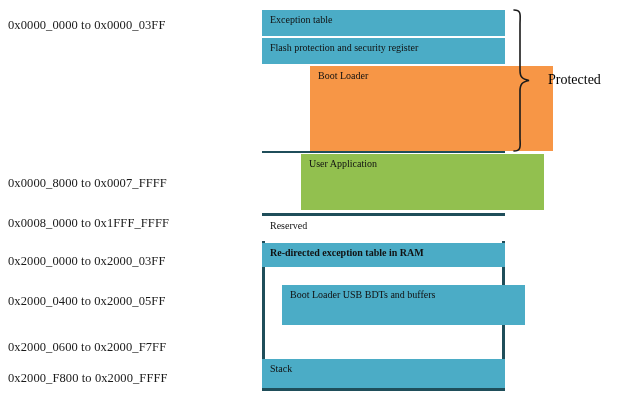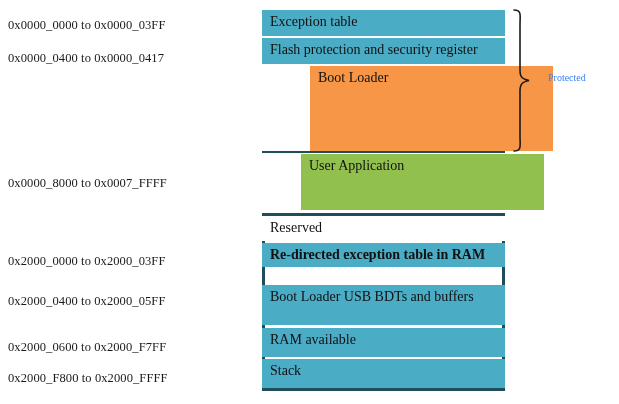--- a/index.html
+++ b/index.html
@@ -48,21 +48,21 @@
     top: 0;
     width: 243px;
     height: 404px;
   }
   .block {
     position: absolute;
     left: 0;
     width: 243px;
     box-sizing: border-box;
     font-family: "Liberation Serif", "DejaVu Serif", serif;
-    font-size: 14px;
+    font-size: 10px;
     color: #111111;
     padding-left: 8px;
     padding-top: 4px;
     white-space: nowrap;
     overflow: hidden;
   }
   .blk-teal   { background: #4BACC6; }
   .blk-orange { background: #F79646; }
   .blk-green  { background: #92C04F; margin-left: 39px; }
   .blk-white  { background: #ffffff; }
@@ -80,34 +80,34 @@
     top: 8px;
     width: 30px;
     height: 145px;
   }
   .brace-wrap svg { display: block; }
   .protected-label {
     position: absolute;
     left: 548px;
     top: 72px;
     font-family: "Liberation Serif", "DejaVu Serif", serif;
-    font-size: 10px;
-    color: #3b82f6;
+    font-size: 14px;
+    color: #000000;
     white-space: nowrap;
   }
 </style>
 </head>
 <body>
 
 <div id="diagram">
 
   <div class="addr-col">
     <div class="addr" style="top:18px">0x0000_0000 to 0x0000_03FF</div>
-    <div class="addr" style="top:51px">0x0000_0400 to 0x0000_0417</div>
     <div class="addr" style="top:176px">0x0000_8000 to 0x0007_FFFF</div>
+    <div class="addr" style="top:216px">0x0008_0000 to 0x1FFF_FFFF</div>
     <div class="addr" style="top:254px">0x2000_0000 to 0x2000_03FF</div>
     <div class="addr" style="top:294px">0x2000_0400 to 0x2000_05FF</div>
     <div class="addr" style="top:340px">0x2000_0600 to 0x2000_F7FF</div>
     <div class="addr" style="top:371px">0x2000_F800 to 0x2000_FFFF</div>
   </div>
 
   <div class="blocks-col">
 
     <div class="block blk-teal" style="top:10px;  height:26px;">Exception table</div>
     <div class="block blk-teal" style="top:38px;  height:26px;">Flash protection and security register</div>
@@ -117,22 +117,21 @@
 
     <div class="block blk-green" style="top:154px; height:56px;">User Application</div>
 
     <div class="frame-line" style="left:0; top:213px; width:243px; height:3px;"></div>
     <div class="frame-line" style="left:0; top:213px; width:3px; height:178px;"></div>
     <div class="frame-line" style="left:240px; top:213px; width:3px; height:178px;"></div>
     <div class="frame-line" style="left:0; top:388px; width:243px; height:3px;"></div>
 
     <div class="block blk-white" style="top:216px; height:25px;">Reserved</div>
     <div class="block blk-teal" style="top:243px; height:24px;font-weight:bold;">Re-directed exception table in RAM</div>
-    <div class="block blk-teal" style="top:285px; height:40px;">Boot Loader USB BDTs and buffers</div>
-    <div class="block blk-teal" style="top:328px; height:29px;">RAM available</div>
+    <div class="block blk-teal" style="top:285px; height:40px;margin-left:20px;">Boot Loader USB BDTs and buffers</div>
     <div class="block blk-teal" style="top:359px; height:29px;">Stack</div>
   </div>
 
   <div class="brace-wrap">
     <svg width="30" height="145" viewBox="0 0 30 145">
       <path d="M6 2
                C 14 2, 12 8, 12 16
                L 12 62
                C 12 69, 14 71, 21 72.5
                C 14 74, 12 76, 12 83

